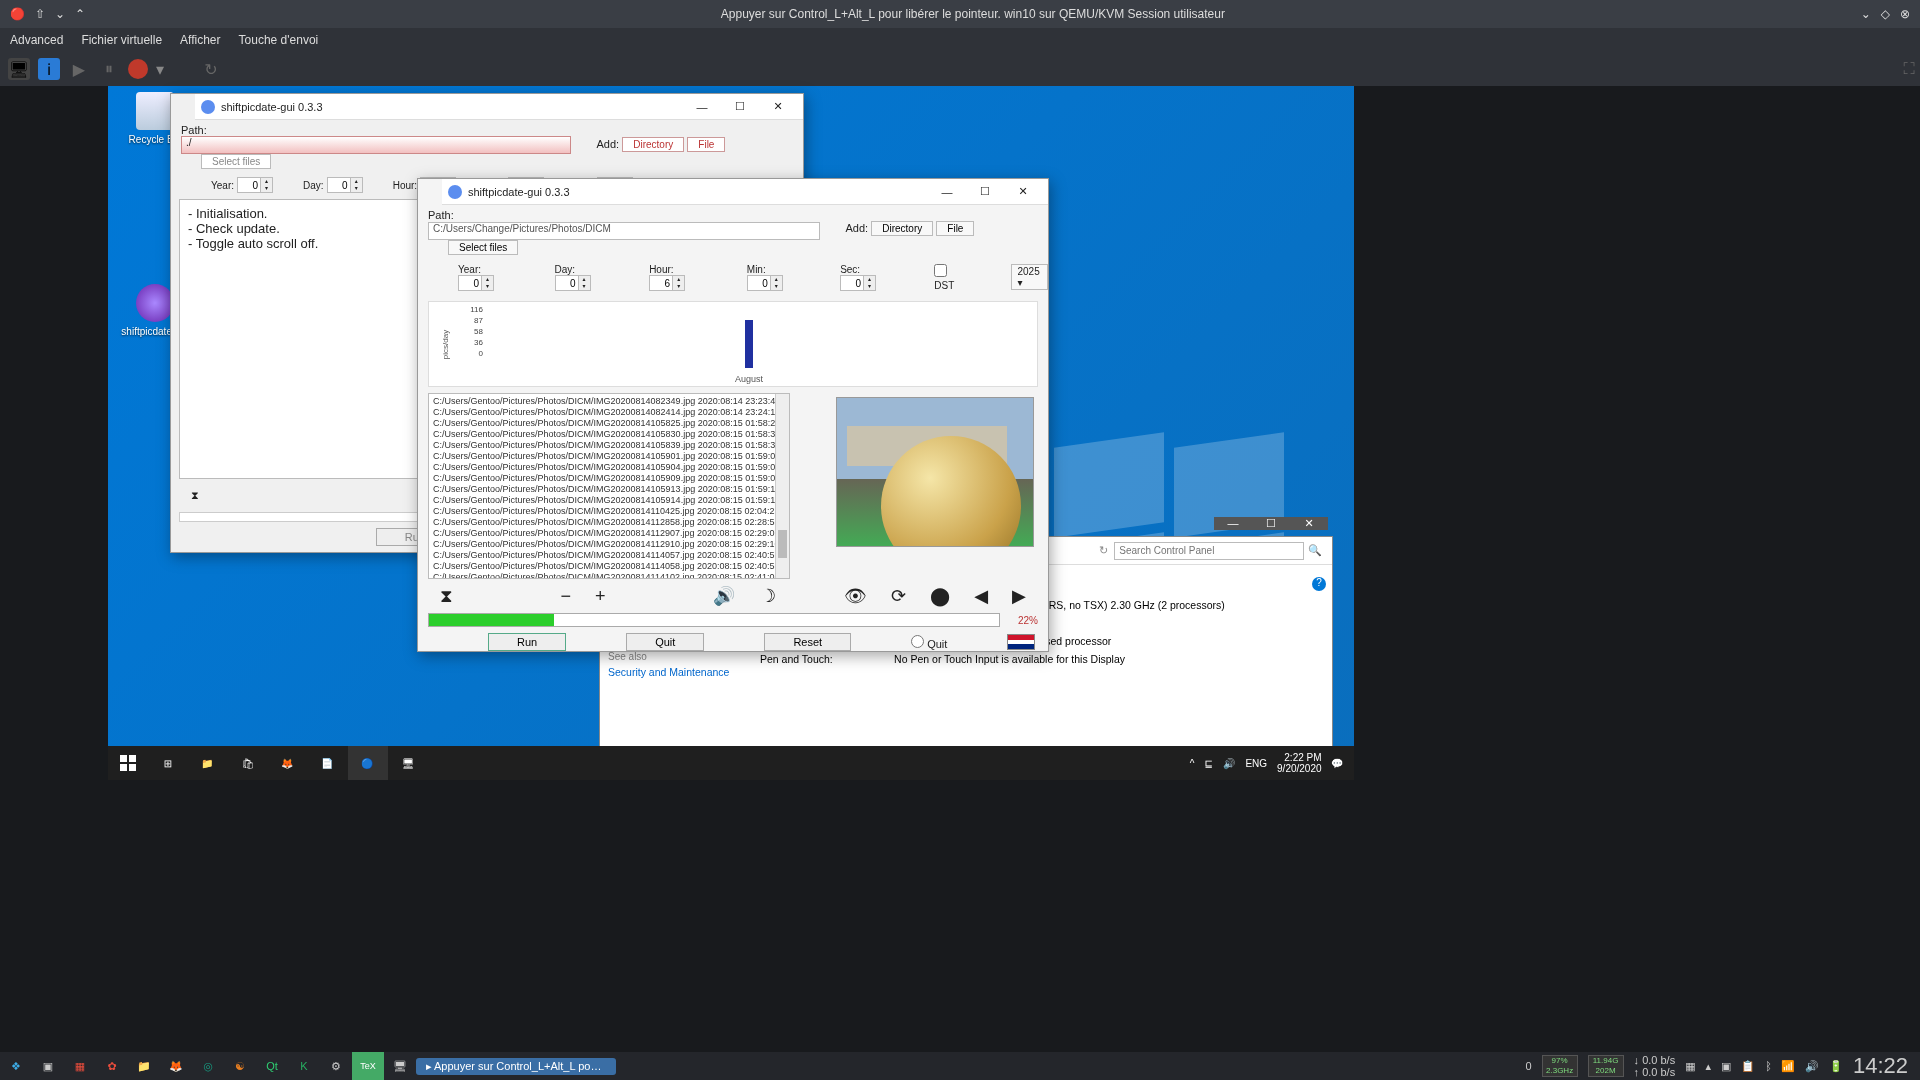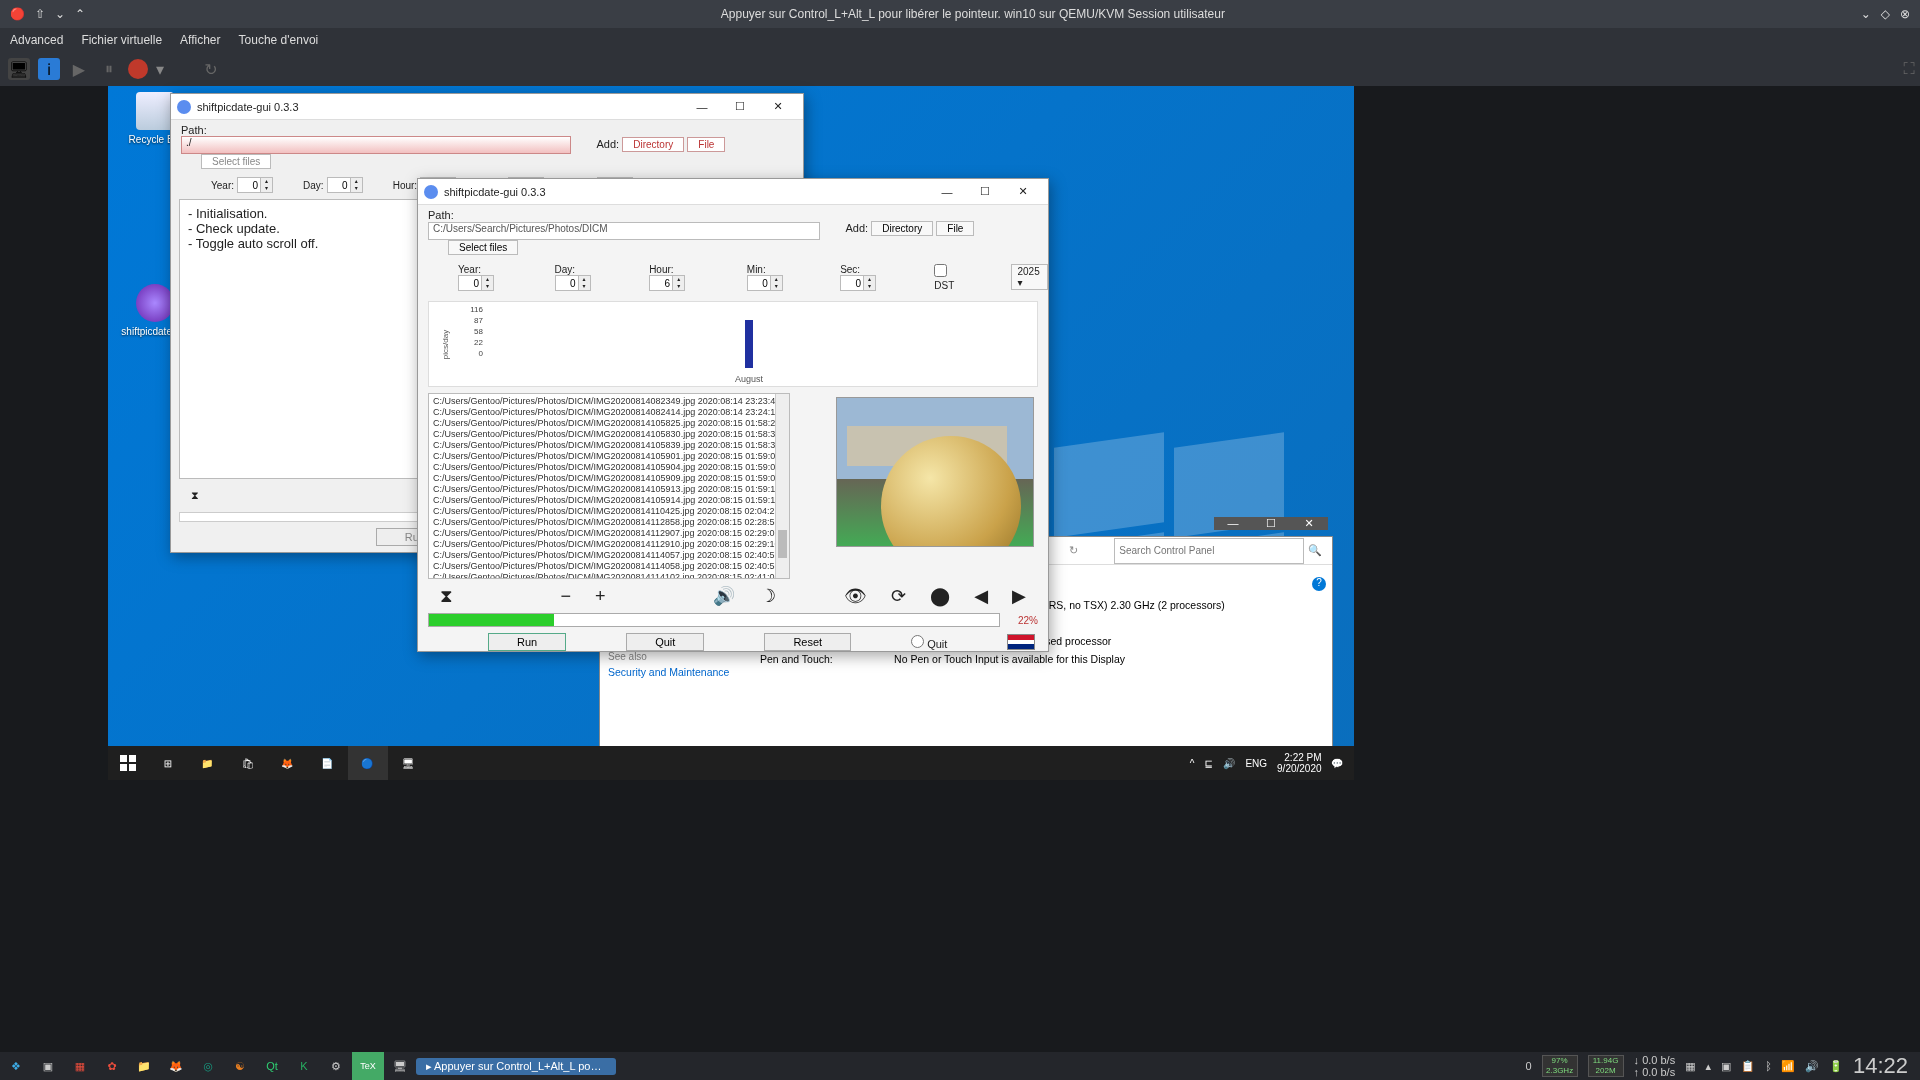--- a/index.html
+++ b/index.html
@@ -23,21 +23,21 @@
 #vm-viewport { position:absolute; left:108px; top:86px; width:1246px; height:694px; background:linear-gradient(135deg,#0078d7 0%,#0a6ebd 100%); }
 #vm-viewport .win-logo-bg { position:absolute; right:60px; bottom:140px; width:240px; height:200px; opacity:0.22; }
 .win-logo-bg div { position:absolute; background:#fff; }
 
 
 .desk-icon { position:absolute; width:70px; text-align:center; color:#fff; font-size:10px; text-shadow:0 1px 2px rgba(0,0,0,.7); }
 .desk-icon .icon-g { width:38px; height:38px; margin:0 auto 4px; }
 
 
 .win { position:absolute; background:#f0f0f0; border:1px solid #999; box-shadow:2px 4px 14px rgba(0,0,0,.35); font-size:11px; color:#222; }
-.win-titlebar { height:26px; display:flex; align-items:center; padding:0 6px; background:#fff; border-bottom:1px solid #ddd; font-size:11px; }
+.win-titlebar { height:26px; display:flex; align-items:center; padding:0 6px; background:#fff; border-bottom:1px solid #ddd; font-size:11px;margin-left:24px; }
 .win-titlebar .ttl-icon { width:14px; height:14px; margin-right:6px; background:#5b8def; border-radius:50%; }
 .win-titlebar .spacer { flex:1; }
 .win-ctl { width:38px; text-align:center; cursor:pointer; }
 
 
 #w1 { left:62px; top:7px; width:634px; height:460px; }
 #w1 .path-row { padding:4px 10px; }
 #w1 .path-input { width:390px; height:18px; background:linear-gradient(#fff,#f2c0c0); border:1px solid #c88; display:inline-block; vertical-align:middle; padding:0 4px; font-size:10px; }
 .small-btn { border:1px solid #c99; background:#fff; color:#b33; padding:1px 10px; font-size:10px; cursor:pointer; }
 .spin-row { display:flex; gap:30px; padding:4px 0 6px 40px; align-items:center; }
@@ -215,21 +215,21 @@
     </div>
   </div>
 
   <div id="sysprop">
     <div class="cp-top">
       <span style="color:#888;margin:0 6px">←</span>
       <span style="color:#888;margin:0 6px">→</span>
       <span style="color:#888;margin:0 6px">↑</span>
       <div style="flex:1"></div>
       <span style="color:#888;margin:0 6px">↻</span>
-      <input style="width: 190px; height: 18px; border: 1px solid rgb(187, 187, 187); font-size: 10px; padding: 12px 4px; margin-left: 30px;" placeholder="Search Control Panel">
+      <input style="width: 190px; height: 18px; border: 1px solid rgb(187, 187, 187); font-size: 10px; padding: 4px 4px;" placeholder="Search Control Panel">
       <span style="margin:0 4px">🔍</span>
     </div>
     <div style="position:absolute;right:4px;top:-20px;display:flex">
       <div class="win-ctl" style="background:#555;color:#fff">—</div>
       <div class="win-ctl" style="background:#555;color:#fff">☐</div>
       <div class="win-ctl" style="background:#555;color:#fff">✕</div>
     </div>
     <div class="side">
       <a><span style="color:#1a6">🛡</span> <span>Advanced system settings</span></a>
       <div style="height:40px"></div>
@@ -266,21 +266,21 @@
     <div class="win-titlebar">
       <div class="ttl-icon"></div>
       <span>shiftpicdate-gui 0.3.3</span>
       <div class="spacer"></div>
       <div class="win-ctl">—</div>
       <div class="win-ctl">☐</div>
       <div class="win-ctl close">✕</div>
     </div>
     <div style="padding:4px 10px">
       <span>Path:</span><br>
-      <span class="path-input2">C:/Users/Search/Pictures/Photos/DICM</span>
+      <span class="path-input2">C:/Users/Change/Pictures/Photos/DICM</span>
       <span style="display:inline-block;width:20px"></span>
       <span>Add:</span>
       <button class="small-btn2">Directory</button>
       <button class="small-btn2">File</button>
       <button class="small-btn2" style="margin-left:20px">Select files</button>
     </div>
     <div class="spin-row" style="gap:48px">
       <span><label>Year:</label> <span class="spin">
             <input value="0" style="">
             <span class="updown">▴<br>▾</span>
@@ -303,21 +303,21 @@
           </span></span>
       <span><input type="checkbox" style=""> <label>DST</label></span>
       <span class="small-btn2" style="padding:1px 6px"><span>2025</span> ▾</span>
     </div>
     <div class="chart-area">
       <span class="ylab">pics/day</span>
       <div class="ticks">
         <div>116</div>
         <div>87</div>
         <div>58</div>
-        <div>22</div>
+        <div>36</div>
         <div>0</div>
       </div>
       <div class="bar" style="left:316px;height:48px"></div>
       <span class="xlab" style="left:306px">August</span>
     </div>
     <div style="display:flex">
       <div class="file-list" id="file-list-container">
         <div>C:/Users/Gentoo/Pictures/Photos/DICM/IMG20200814082349.jpg  2020:08:14 23:23:49.</div>
           <div>C:/Users/Gentoo/Pictures/Photos/DICM/IMG20200814082414.jpg  2020:08:14 23:24:14.</div>
           <div>C:/Users/Gentoo/Pictures/Photos/DICM/IMG20200814105825.jpg  2020:08:15 01:58:25.</div>

